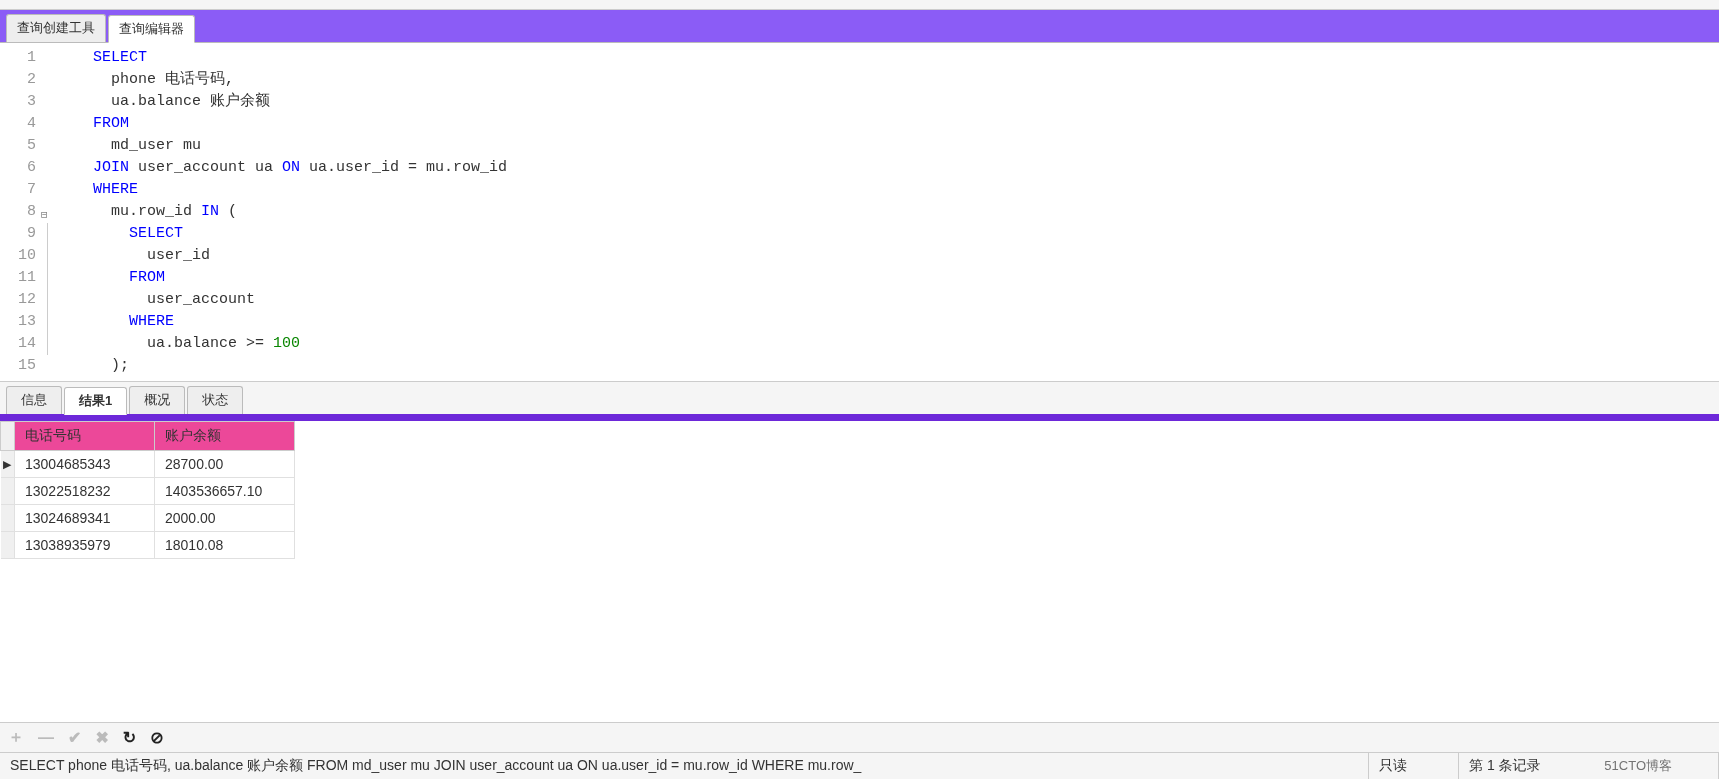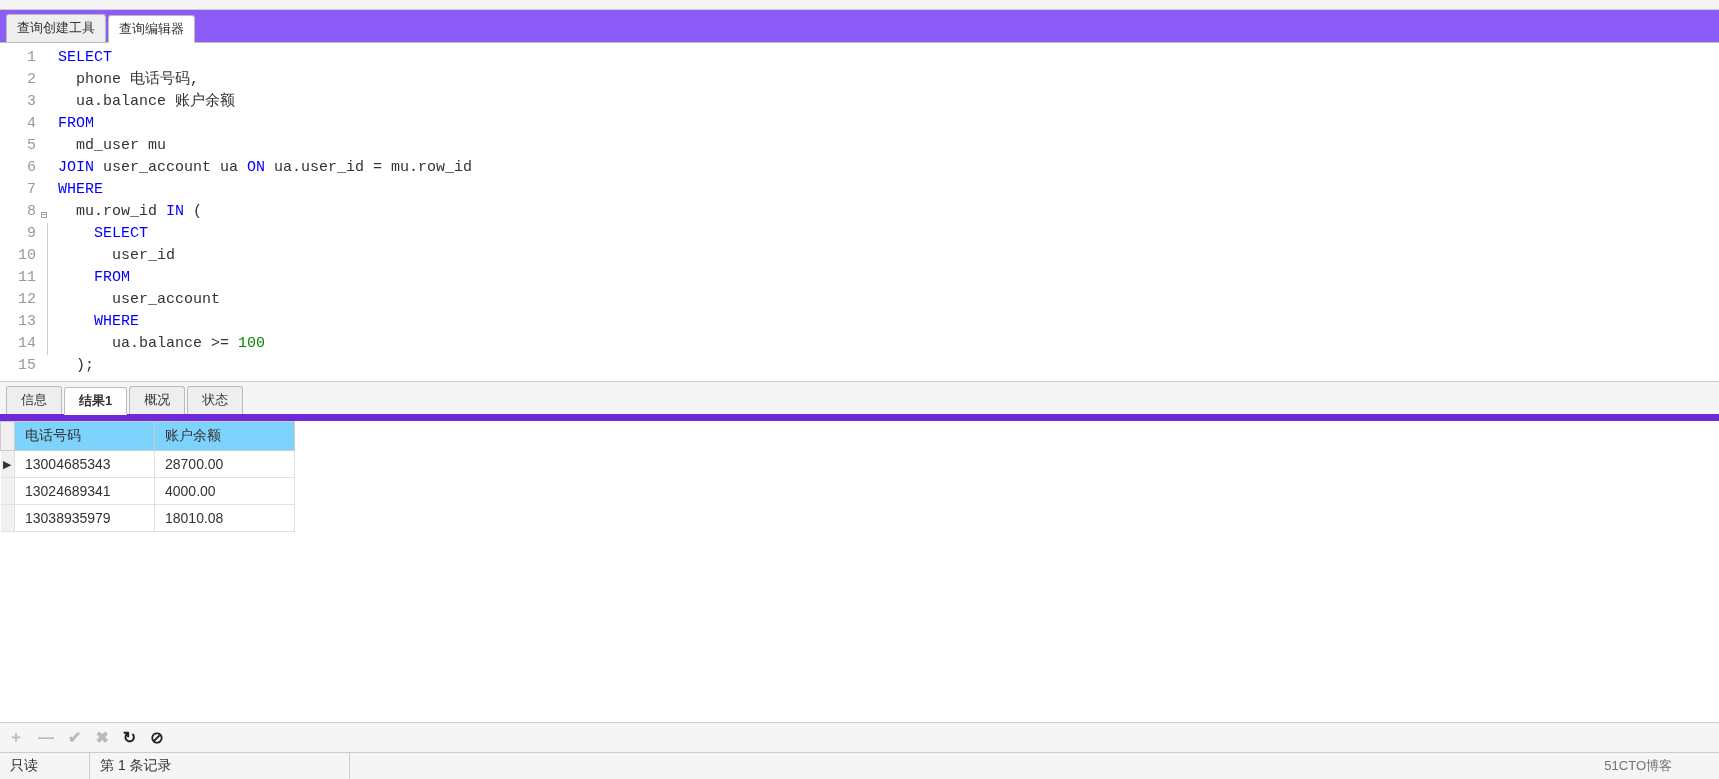--- a/index.html
+++ b/index.html
@@ -75,20 +75,21 @@
   }
   .fold-col .fold-line {
     position: absolute;
     left: 3px;
     width: 1px;
     background: #ccc;
   }
   .code {
     flex: 1;
     white-space: pre;
+    margin-left: 35px;
   }
   .kw { color: #0000ff; }
   .num { color: #098600; }
 
   
   .result-tabs {
     display: flex;
     padding: 4px 19px 0 6px;
     border-bottom: 7px solid #6d28d9;
     background: #f5f5f5;
@@ -116,21 +117,21 @@
     flex: 1;
     overflow: auto;
     background: #fff;
   }
   table.result-grid {
     border-collapse: collapse;
     font-size: 14px;
   }
   table.result-grid th {
     border: 1px solid #ccc;
-    background: #7dd3fc;
+    background: #ec4899;
     text-align: left;
     padding: 5px 10px;
     font-weight: normal;
     min-width: 140px;
   }
   table.result-grid th:first-child,
   table.result-grid td:first-child {
     width: 14px;
     min-width: 14px;
     padding: 0;
@@ -236,38 +237,44 @@
         </tr>
       </thead>
     <tbody id="grid-body">
         <tr>
     <td>▶</td>
     <td>13004685343</td>
     <td>28700.00</td>
   </tr>
         <tr>
     <td></td>
+    <td>13022518232</td>
+    <td>1403536657.10</td>
+  </tr>
+        <tr>
+    <td></td>
     <td>13024689341</td>
-    <td>4000.00</td>
+    <td>2000.00</td>
   </tr>
         <tr>
     <td></td>
     <td>13038935979</td>
     <td>18010.08</td>
   </tr>
       </tbody>
   </table>
 </div>
 
 <div class="action-bar">
   <span class="act disabled">＋</span>
   <span class="act disabled">—</span>
   <span class="act disabled">✔</span>
   <span class="act disabled">✖</span>
   <span class="act black">↻</span>
   <span class="act black">⊘</span>
 </div>
 
 <div class="status-bar">
+  <div class="sb-cell sb-query">SELECT phone 电话号码, ua.balance 账户余额  FROM md_user mu JOIN user_account ua ON ua.user_id = mu.row_id WHERE mu.row_</div>
   <div class="sb-cell sb-ro">只读</div>
   <div class="sb-cell sb-rec">第 1 条记录</div>
 </div>
 <div class="watermark">51CTO博客</div>
 
 </body></html>

